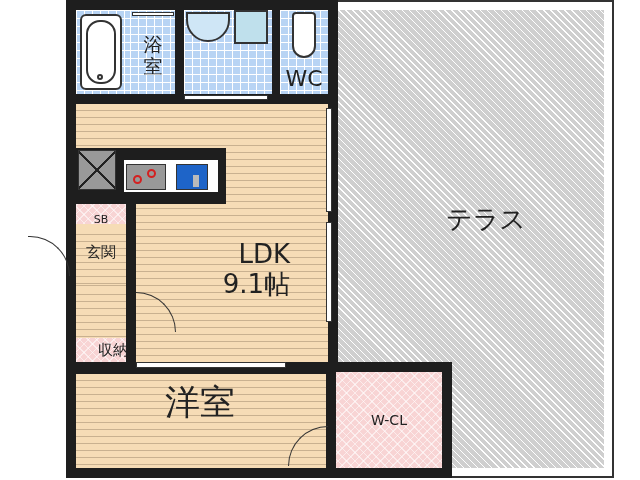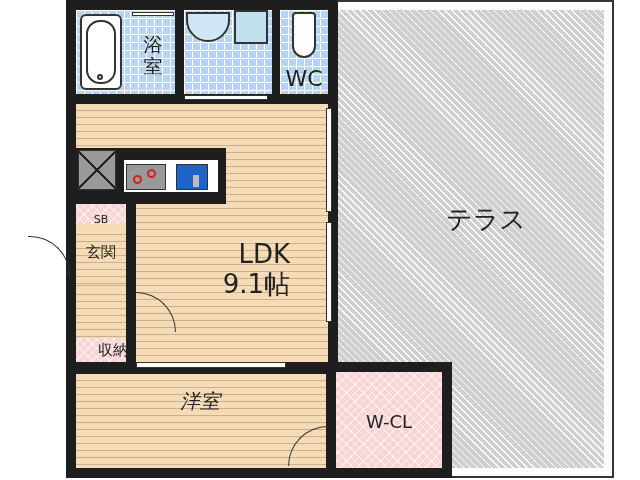--- a/index.html
+++ b/index.html
@@ -84,19 +84,19 @@
 <div class="label" style="left:76px;top:244px;width:50px;font-size:15px;">玄関</div>
 <div class="abs" style="left:28px;top:236px;width:42px;height:40px;border:1px solid #333;border-left:none;border-bottom:none;border-radius:0 40px 0 0;"></div>
 
 <div class="abs floor" style="left:76px;top:288px;width:50px;height:74px;"></div>
 <div class="abs pink" style="left:76px;top:338px;width:50px;height:24px;"></div>
 <div class="label" style="left:76px;top:342px;width:74px;font-size:15px;">収納</div>
 <div class="abs" style="left:136px;top:292px;width:40px;height:40px;border:1px solid #333;border-left:none;border-bottom:none;border-radius:0 40px 0 0;"></div>
 
 <div class="abs floor" style="left:76px;top:374px;width:250px;height:94px;"></div>
 <div class="abs win" style="left:136px;top:362px;width:150px;height:6px;"></div>
-<div class="label" style="left:150px;top:390px;width:100px;font-size:20px;font-style:italic;">
+<div class="label" style="left:150px;top:382px;width:100px;font-size:35px;">
   <div>洋室</div>
 </div>
 <div class="abs" style="left:288px;top:426px;width:40px;height:40px;border:1px solid #333;border-right:none;border-bottom:none;border-radius:40px 0 0 0;"></div>
 
 <div class="abs pink" style="left:336px;top:372px;width:106px;height:96px;"></div>
-<div class="label" style="left:336px;top:412px;width:106px;font-size:18px;text-align:center;">W-CL</div>
+<div class="label" style="left:336px;top:412px;width:106px;font-size:14px;text-align:center;">W-CL</div>
 
 </body></html>

